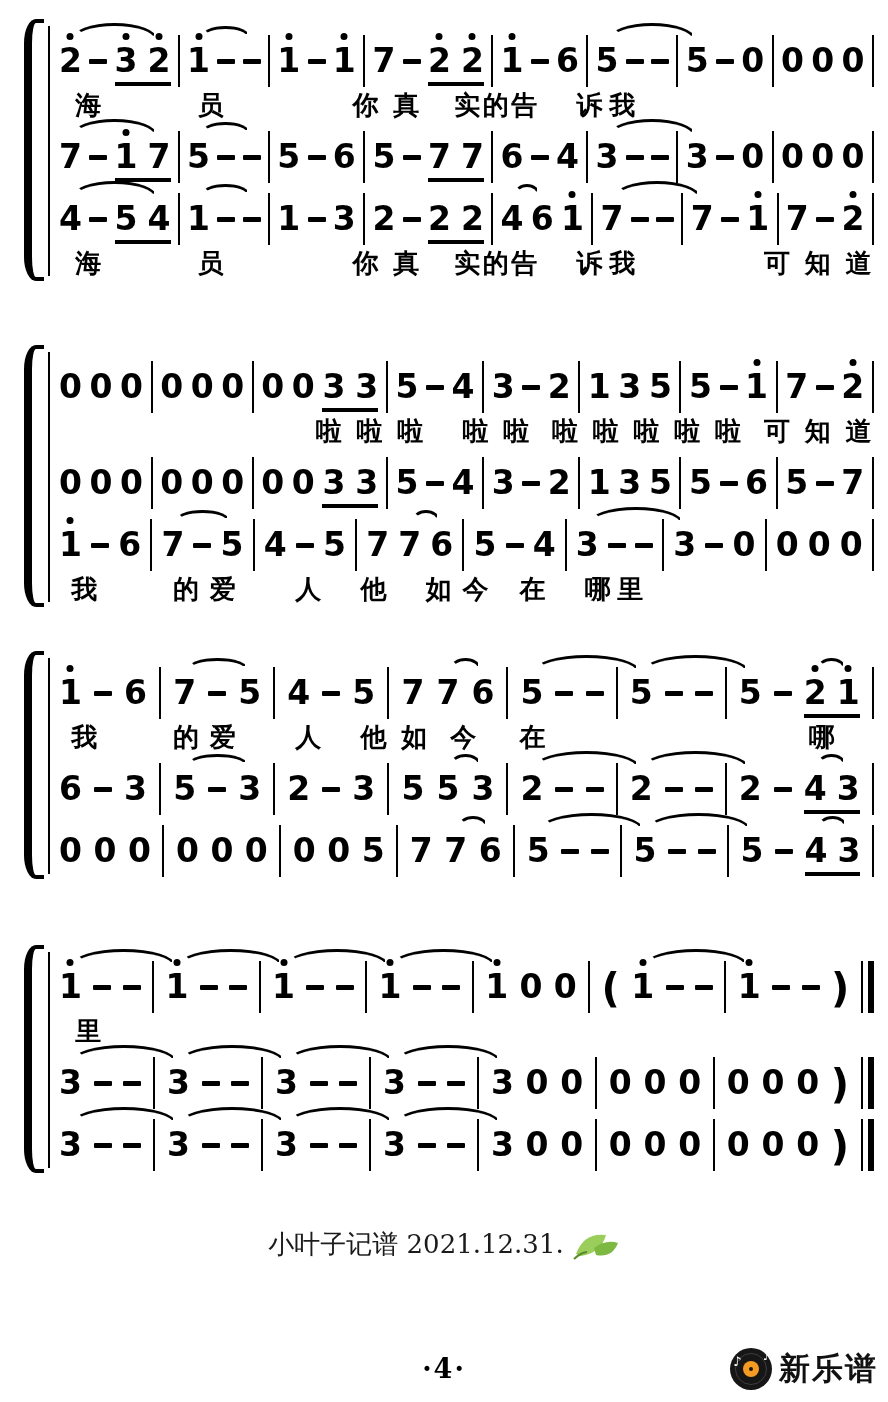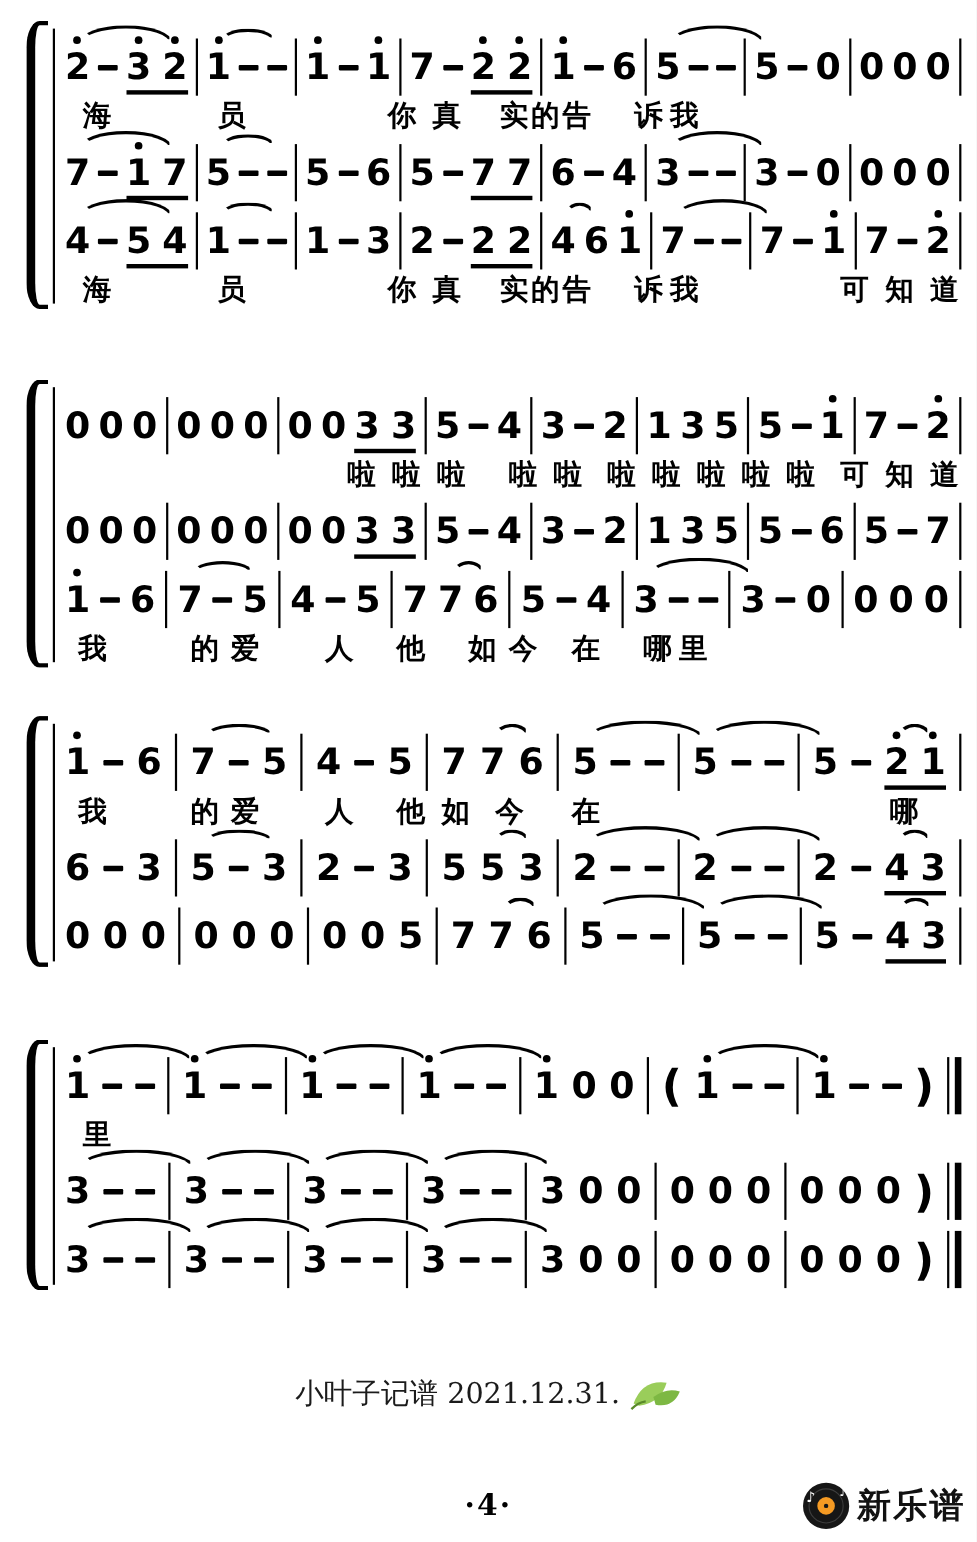--- a/index.html
+++ b/index.html
@@ -35,21 +35,21 @@
     border:3px solid transparent;border-top:3px solid #000;
     border-radius:50% / 100% 100% 0 0;
   }
   .arc.small{top:2px;height:11px;}
   .lyrow{position:relative;height:34px;}
   .lyr{position:absolute;top:2px;font-size:26px;font-weight:bold;white-space:nowrap;}
   .sysgap1{height:72px;}
   .sysgap2{height:52px;}
   .sysgap3{height:74px;}
   .credit-row{
-    margin-top:78px;display:flex;justify-content:center;align-items:center;gap:8px;
+    margin-top:56px;display:flex;justify-content:center;align-items:center;gap:8px;
     font-family:"DejaVu Serif",serif;font-size:26px;color:#1b1b1b;
   }
   .bottom-row{position:absolute;left:0;right:0;bottom:10px;height:50px;}
   .pagenum{
     position:absolute;left:50%;transform:translateX(-50%);bottom:8px;
     font-family:"DejaVu Serif",serif;font-weight:bold;font-size:27px;letter-spacing:2px;
   }
   .logo{position:absolute;right:10px;bottom:2px;display:flex;align-items:center;gap:7px;}
   .vinyl{position:relative;width:42px;height:42px;border-radius:50%;background:#161616;}
   .vinyl .groove{position:absolute;inset:5px;border:1px solid #3d3d3d;border-radius:50%;}

